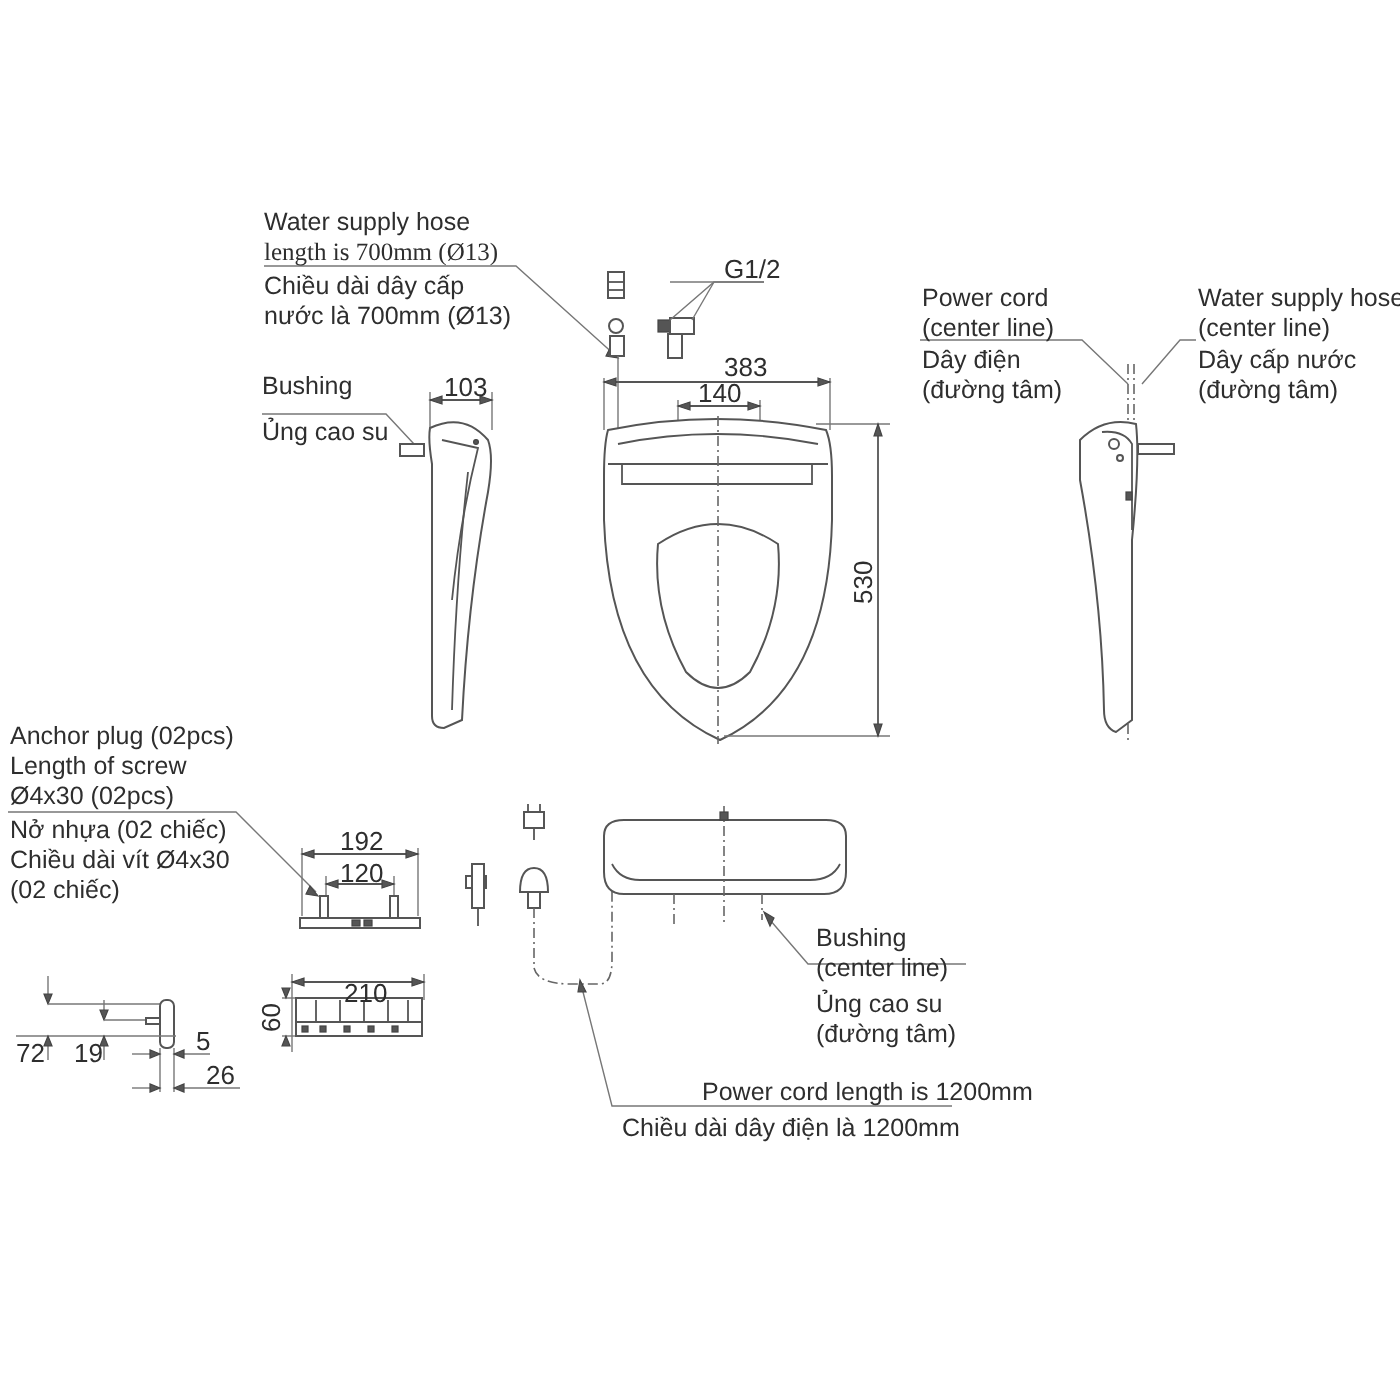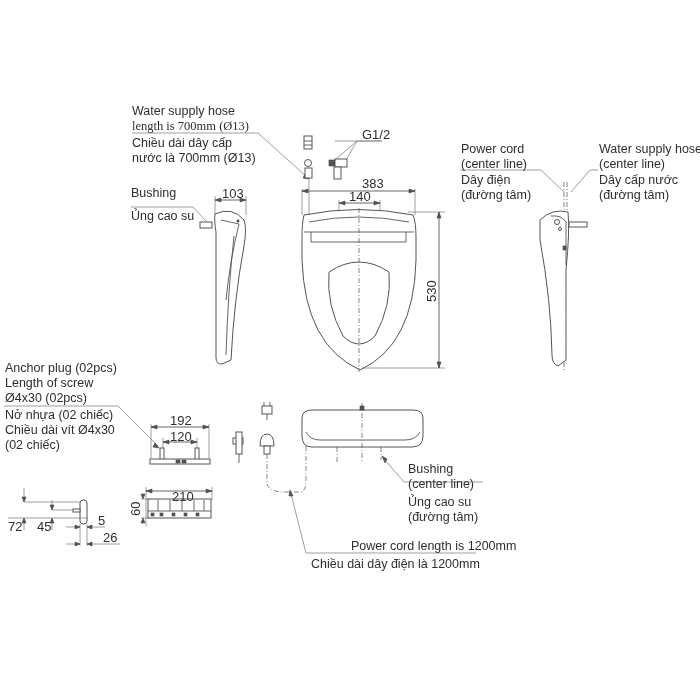--- a/index.html
+++ b/index.html
@@ -217,21 +217,21 @@
 <div class="lbl" style="left:5px;top:361px;">Anchor plug (02pcs)</div>
 <div class="lbl" style="left:5px;top:376px;">Length of screw</div>
 <div class="lbl" style="left:5px;top:391px;">Ø4x30 (02pcs)</div>
 <div class="lbl" style="left:5px;top:408px;">Nở nhựa (02 chiếc)</div>
 <div class="lbl" style="left:5px;top:423px;">Chiều dài vít Ø4x30</div>
 <div class="lbl" style="left:5px;top:438px;">(02 chiếc)</div>
 <div class="dim" style="left:170px;top:414px;">192</div>
 <div class="dim" style="left:170px;top:430px;">120</div>
 
 <div class="dim" style="left:8px;top:520px;">72</div>
-<div class="dim" style="left:37px;top:520px;">45</div>
+<div class="dim" style="left:37px;top:520px;">19</div>
 <div class="dim" style="left:98px;top:514px;">5</div>
 <div class="dim" style="left:103px;top:531px;">26</div>
 
 <div class="dim" style="left:172px;top:478px;margin-top:12px;">210</div>
 <div class="dim vert" style="left:129px;top:516px;">60</div>
 
 <div class="lbl" style="left:408px;top:462px;">Bushing</div>
 <div class="lbl" style="left:408px;top:477px;">(center line)</div>
 <div class="lbl" style="left:408px;top:495px;">Ủng cao su</div>
 <div class="lbl" style="left:408px;top:510px;">(đường tâm)</div>

